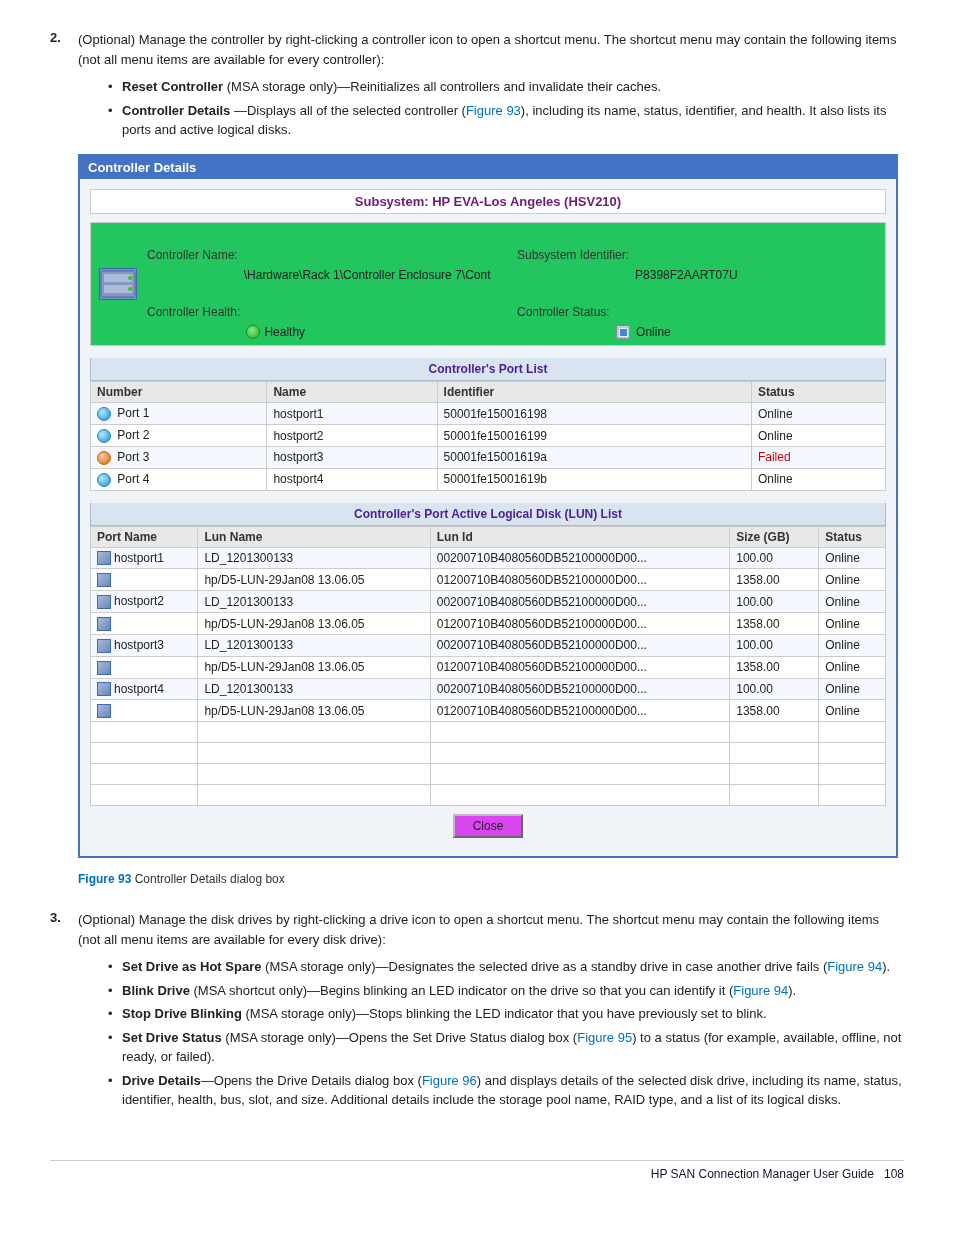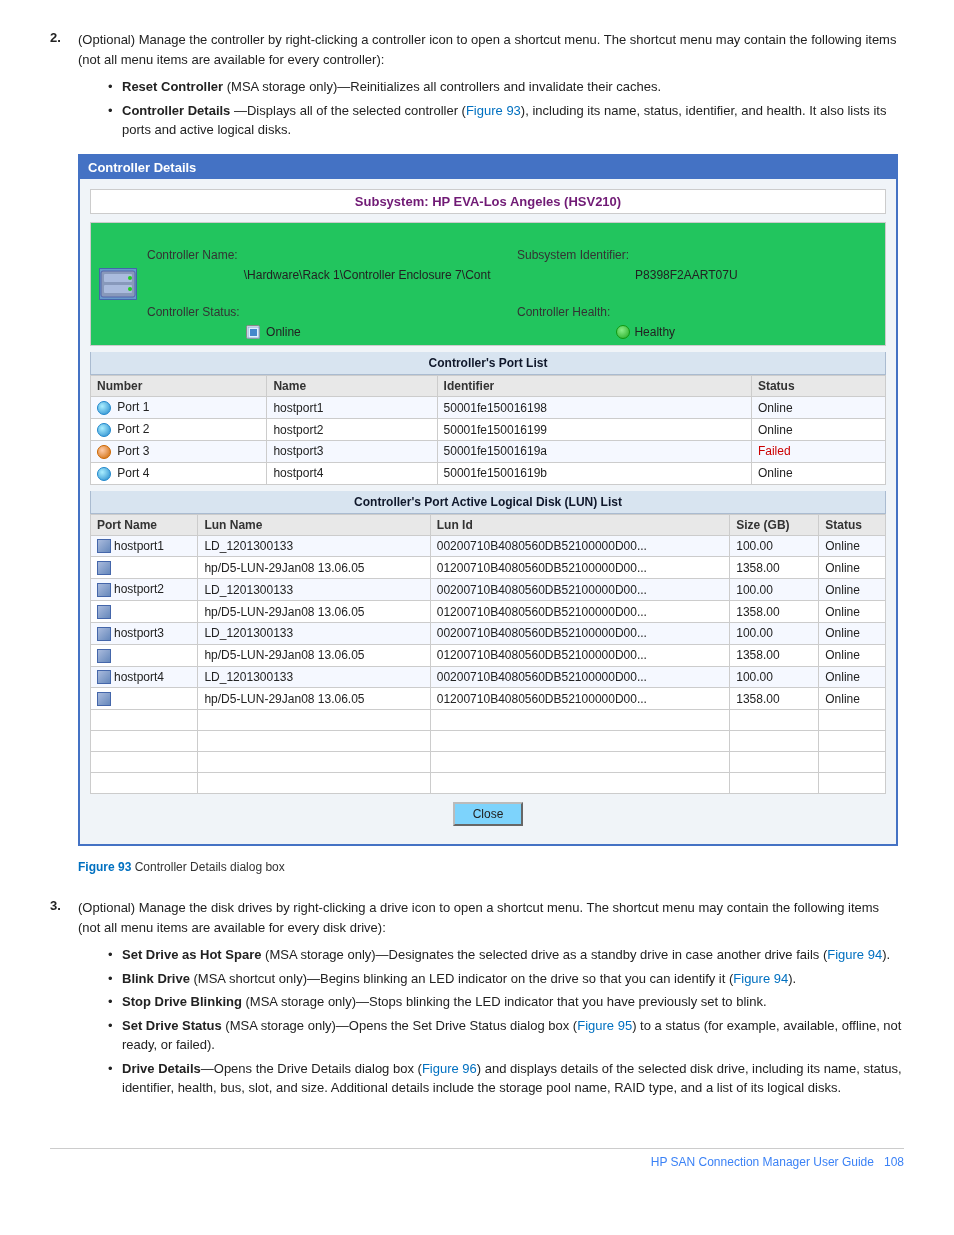--- a/index.html
+++ b/index.html
@@ -133,22 +133,22 @@
 
     
     .section-header {
       background: #d8e4f0;
       border: 1px solid #aabbd0;
       border-top: none;
       text-align: center;
       font-weight: bold;
       font-size: 12px;
       padding: 4px;
-      color: #0f172a;
-      margin-top: 6px;
+      color: #4c1d95;
+      margin-top: 12px;
     }
     table.data-table {
       width: 100%;
       border-collapse: collapse;
       font-size: 12px;
       background: #f0abfc;
     }
     table.data-table th {
       background: #e8e8e8;
       border: 1px solid #ccc;
@@ -174,21 +174,21 @@
       margin-top: 0;
     }
     .dialog-footer {
       text-align: center;
       padding: 8px;
       background: #f0f4f8;
     }
     .close-btn {
       display: inline-block;
       padding: 3px 18px;
-      background: #7dd3fc;
+      background: #d946ef;
       border: 2px outset #bbb;
       font-size: 12px;
       cursor: pointer;
       color: #222;
     }
 
     .figure-caption {
       font-size: 12px;
       color: #0070c0;
       margin-bottom: 14px;
@@ -199,21 +199,21 @@
     }
     .figure-caption span.fig-desc {
       color: #333;
     }
 
     .page-footer {
       margin-top: 40px;
       display: flex;
       justify-content: flex-end;
       font-size: 12px;
-      color: #3b82f6;
+      color: #0f172a;
       border-top: 1px solid #ccc;
       padding-top: 6px;
     }
 
     .ol-step {
       display: flex;
       gap: 10px;
       margin-bottom: 10px;
     }
     .ol-num {
@@ -265,36 +265,36 @@
           <div class="controller-fields">
             <div class="field-row">
               <span class="field-label">Controller Name:</span>
               <span class="field-value">\Hardware\Rack 1\Controller Enclosure 7\Cont</span>
             </div>
             <div class="field-row">
               <span class="field-label">Subsystem Identifier:</span>
               <span class="field-value">P8398F2AART07U</span>
             </div>
             <div class="field-row">
+              <span class="field-label">Controller Health:</span>
+              <span class="field-value health-dot">
+                <span class="health-dot-circle"></span>
+                <span>Healthy</span>
+              </span>
+            </div>
+            <div class="field-row">
               <span class="field-label">Controller Status:</span>
               <span class="field-value">
                 <span class="status-icon-online">
                   <svg width="13" height="13" viewBox="0 0 13 13">
                     <rect x="1" y="1" width="11" height="11" fill="#e0f0ff" stroke="#88aacc" stroke-width="1"></rect>
                     <rect x="3" y="3" width="7" height="7" fill="#4488cc"></rect>
                   </svg>
                 </span>
                 <span>Online</span>
-              </span>
-            </div>
-            <div class="field-row">
-              <span class="field-label">Controller Health:</span>
-              <span class="field-value health-dot">
-                <span class="health-dot-circle"></span>
-                <span>Healthy</span>
               </span>
             </div>
           </div>
         </div>
 
         <div class="section-header">Controller's Port List</div>
         <table class="data-table">
           <thead>
             <tr>
               <th>Number</th>

